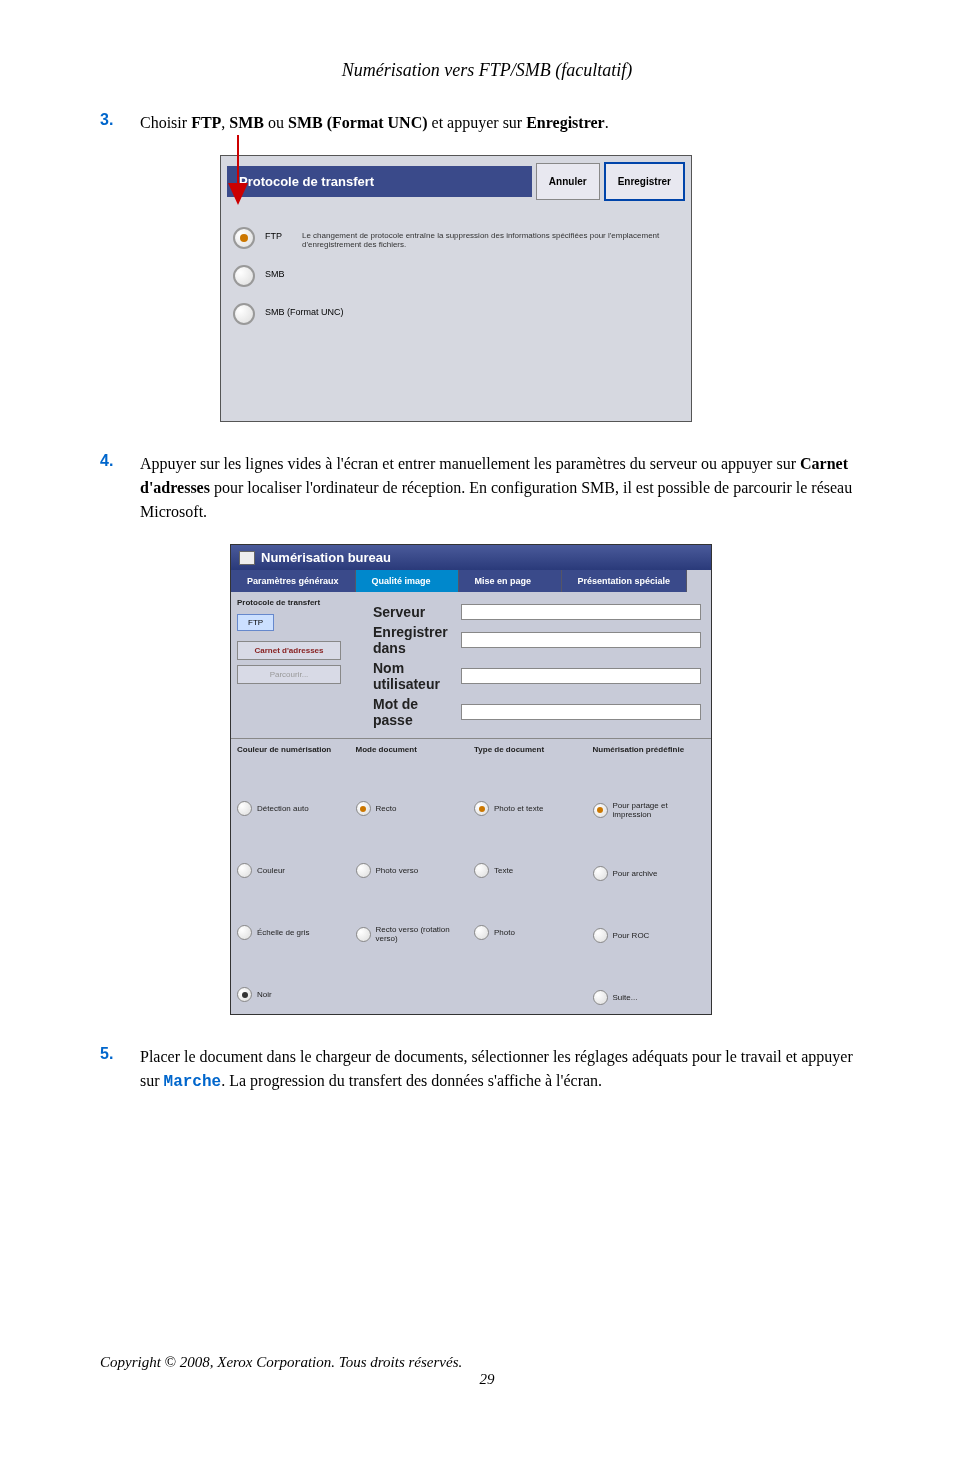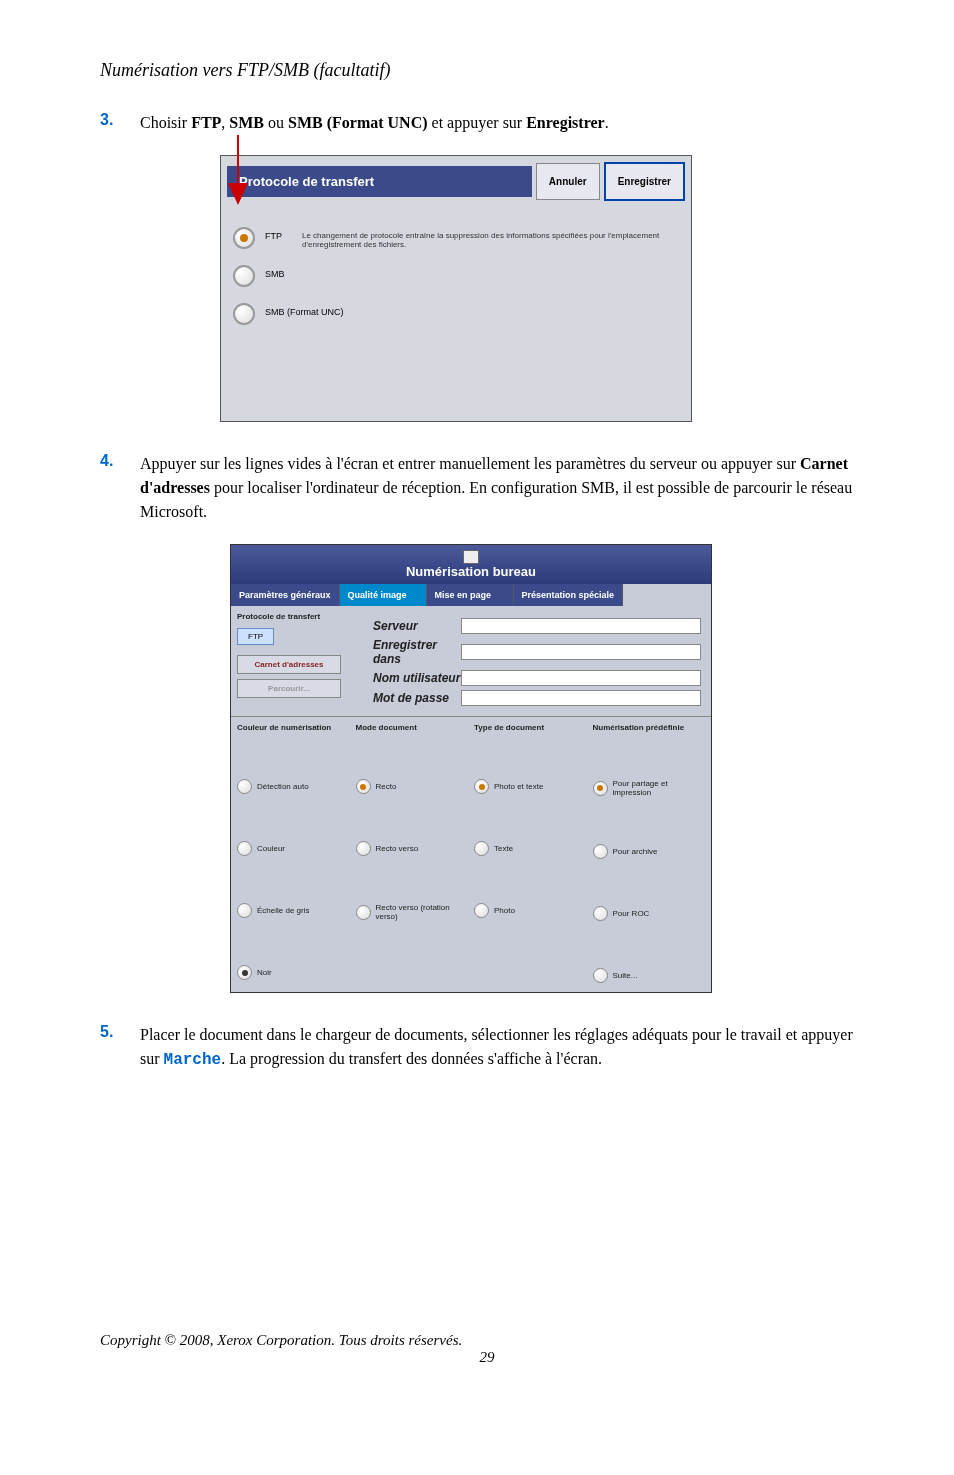--- a/index.html
+++ b/index.html
@@ -7,21 +7,21 @@
     padding: 0;
     font-family: Georgia, 'Times New Roman', serif;
     background: #fff;
     color: #000;
     width: 954px;
   }
   .page {
     padding: 60px 80px 40px 100px;
   }
   .header-title {
-    text-align: left;
+    text-align: center;
     font-style: italic;
     font-size: 18px;
     margin-bottom: 30px;
   }
   .step {
     display: flex;
     margin-bottom: 16px;
   }
   .step-num {
     color: #0066cc;
@@ -131,32 +131,32 @@
     background: #c8cbd8;
   }
   .s2-title {
     background: linear-gradient(#4a5a9a, #2a3a7a);
     color: #fff;
     font-weight: bold;
     font-size: 13px;
     padding: 5px 8px;
     display: flex;
     align-items: center;
-    flex-direction: column;
+    gap: 6px;
   }
   .s2-tabs {
     display: flex;
     background: #c8cbd8;
   }
   .s2-tab {
     background: #3a4a8a;
     color: #fff;
     font-size: 9px;
     font-weight: bold;
-    padding: 6px 8px;
+    padding: 6px 16px;
     border-right: 1px solid #556;
     min-width: 70px;
   }
   .s2-tab.active {
     background: #0088cc;
   }
   .s2-body {
     display: flex;
     flex-direction: column;
   }
@@ -187,36 +187,35 @@
     background: #d8dae6;
     border: 1px solid #888;
     font-size: 8px;
     font-weight: bold;
     color: #882222;
     padding: 4px 6px;
     margin-bottom: 5px;
     text-align: center;
     width: 90px;
   }
-  .s2-btn.gray { color: #999; font-weight: bold; }
+  .s2-btn.gray { color: #999; font-weight: normal; }
   .s2-right {
     flex: 1;
     padding: 12px 10px 6px 10px;
   }
   .s2-field-row {
     display: flex;
     align-items: center;
     margin-bottom: 4px;
   }
   .s2-field-label {
-    font-size: 12px;
+    font-size: 14px;
     font-weight: bold;
     color: #222;
     width: 88px;
-    font-style: italic;
   }
   .s2-field-input {
     flex: 1;
     height: 14px;
     background: #fff;
     border: 1px solid #888;
   }
   .s2-section2 {
     display: flex;
     padding: 6px;
@@ -394,21 +393,21 @@
             </div>
         </div>
         <div class="s2-col">
           <div class="s2-col-title">Mode document</div>
           <div class="s2-radio-row">
               <div class="s2-radio selected"></div>
               <div class="s2-radio-label">Recto</div>
             </div>
           <div class="s2-radio-row">
               <div class="s2-radio"></div>
-              <div class="s2-radio-label">Recto verso</div>
+              <div class="s2-radio-label">Photo verso</div>
             </div>
           <div class="s2-radio-row">
               <div class="s2-radio"></div>
               <div class="s2-radio-label">Recto verso (rotation verso)</div>
             </div>
         </div>
         <div class="s2-col">
           <div class="s2-col-title">Type de document</div>
           <div class="s2-radio-row">
               <div class="s2-radio selected"></div>

